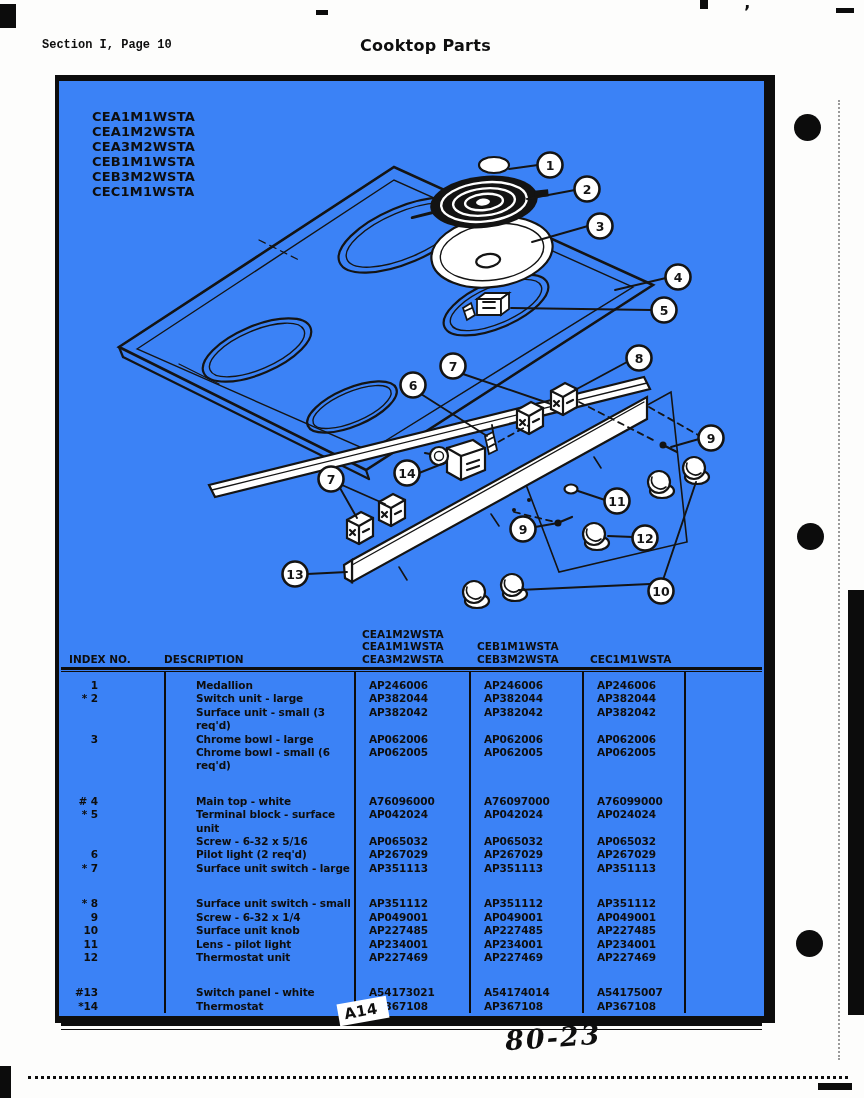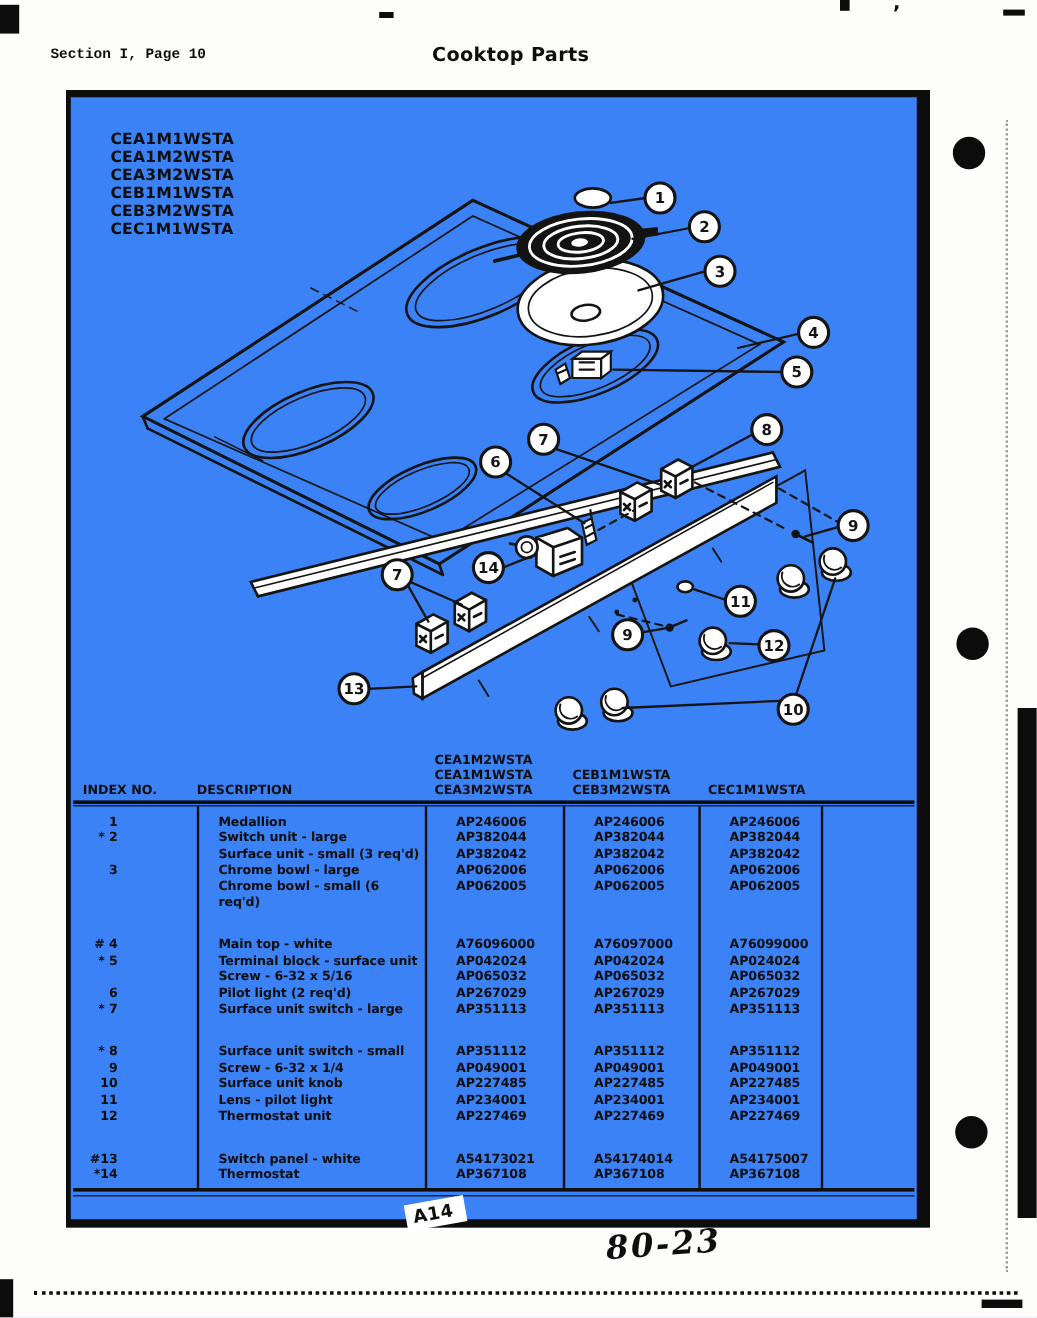--- a/index.html
+++ b/index.html
@@ -32,22 +32,22 @@
   .h-desc  { }
   .rule-double { border-top:3px solid #0d0d0d; border-bottom:1px solid #0d0d0d; height:5px; }
   .tbody { position:relative; padding-top:7px; min-height:318px; }
   .vline { position:absolute; top:0; bottom:0; width:1.6px; background:#0d0d0d; }
   .v1{left:103px;} .v2{left:293px;} .v3{left:408px;} .v4{left:521px;} .v5{left:623px;}
   .tgroup { margin-bottom:22px; }
   .tgroup:last-child { margin-bottom:10px; }
   .trow { display:grid; grid-template-columns:103px 190px 115px 113px 102px 1fr;
     font-size:10.5px; font-weight:700; line-height:13.4px; letter-spacing:-.1px; }
   .c-idx  { text-align:right; padding-right:66px; white-space:pre; }
-  .c-desc { padding-left:18px; }
-  .c-part { padding-left:26px; }
+  .c-desc { padding-left:32px; }
+  .c-part { padding-left:15px; }
   .rule-bottom { border-top:3.5px solid #0d0d0d; border-bottom:1.5px solid #0d0d0d; height:7px; }
 
   
   .footer-label { position:absolute; left:338px; top:1000px; transform:rotate(-10deg);
     background:#fff; padding:2px 10px 2px 6px; font-size:15px; font-weight:700; letter-spacing:.5px; }
   .handwritten { position:absolute; left:505px; top:1022px; transform:rotate(-4deg);
     font-family:"DejaVu Serif","Liberation Serif",serif; font-style:italic; font-weight:700;
     font-size:27px; letter-spacing:2px; }
 
   

